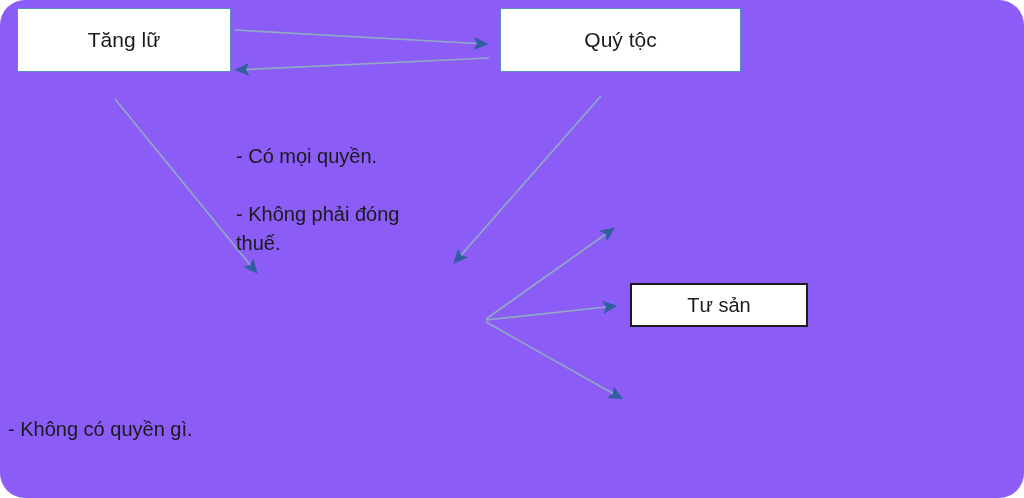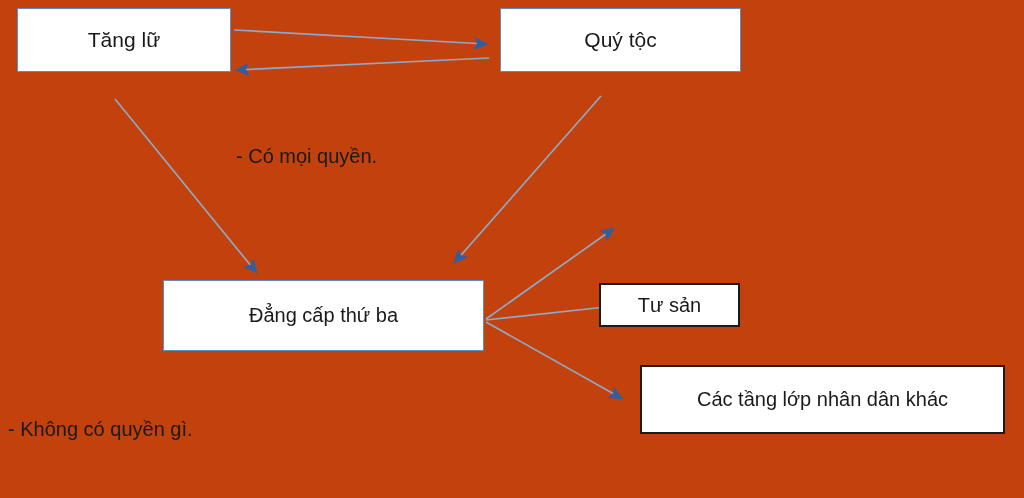--- a/index.html
+++ b/index.html
@@ -9,22 +9,23 @@
     background: #ffffff;
   }
   body {
     font-family: "Liberation Sans", "DejaVu Sans", sans-serif;
     color: #1a1a1a;
   }
   #canvas {
     position: relative;
     width: 1024px;
     height: 498px;
-    background: #c2410c;
+    background: #8b5cf6;
     overflow: hidden;
+    border-radius: 25px;
   }
   #arrows {
     position: absolute;
     left: 0;
     top: 0;
     width: 1024px;
     height: 498px;
     pointer-events: none;
   }
   .node {
@@ -55,21 +56,21 @@
     color: #1a1a1a;
     line-height: 1.45;
     white-space: pre-line;
   }
 
   
   #node-tang-lu     { left: 17px;  top: 8px;   width: 214px; height: 64px;  font-size: 21px; }
   #node-quy-toc     { left: 500px; top: 8px;   width: 241px; height: 64px;  font-size: 21px; align-items: center; }
   #node-dang-cap    { left: 163px; top: 280px; width: 321px; height: 71px;  font-size: 20px; }
   #node-nong-dan    { left: 634px; top: 196px; width: 166px; height: 55px;  font-size: 20px; }
-  #node-tu-san      { left: 599px; top: 283px; width: 141px; height: 44px;  font-size: 20px; }
+  #node-tu-san      { left: 630px; top: 283px; width: 178px; height: 44px;  font-size: 20px; }
   #node-khac        { left: 640px; top: 365px; width: 365px; height: 69px;  font-size: 20px; }
 
   
   #note-privileges  { left: 236px; top: 113px; width: 210px; font-size: 20px; }
   #note-privileges .line { }
   #note-privileges .line:last-child { margin-bottom: 0; }
   #note-duties      { left: 8px;   top: 386px; width: 620px; font-size: 20px; }
   #note-duties .line { margin-bottom: 26px; }
   #note-duties .line:last-child { margin-bottom: 4px; }
 </style>
@@ -115,35 +116,30 @@
   </svg>
 
   <div class="node blue" id="node-tang-lu">
     <span class="node-label">Tăng lữ</span>
   </div>
 
   <div class="node blue" id="node-quy-toc">
     <span class="node-label">Quý tộc</span>
   </div>
 
-  <div class="node blue" id="node-dang-cap">
-    <span class="node-label">Đẳng cấp thứ ba</span>
-  </div>
 
 
   <div class="node black" id="node-tu-san">
     <span class="node-label">Tư sản</span>
   </div>
 
-  <div class="node black" id="node-khac">
-    <span class="node-label">Các tầng lớp nhân dân khác</span>
-  </div>
 
   <div class="note" id="note-privileges">
     <div class="line">- Có mọi quyền.</div>
+    <div class="line">- Không phải đóng thuế.</div>
   </div>
 
   <div class="note" id="note-duties">
     <div class="line">- Không có quyền gì.</div>
     
   </div>
 
 </div>
 
 </body></html>

